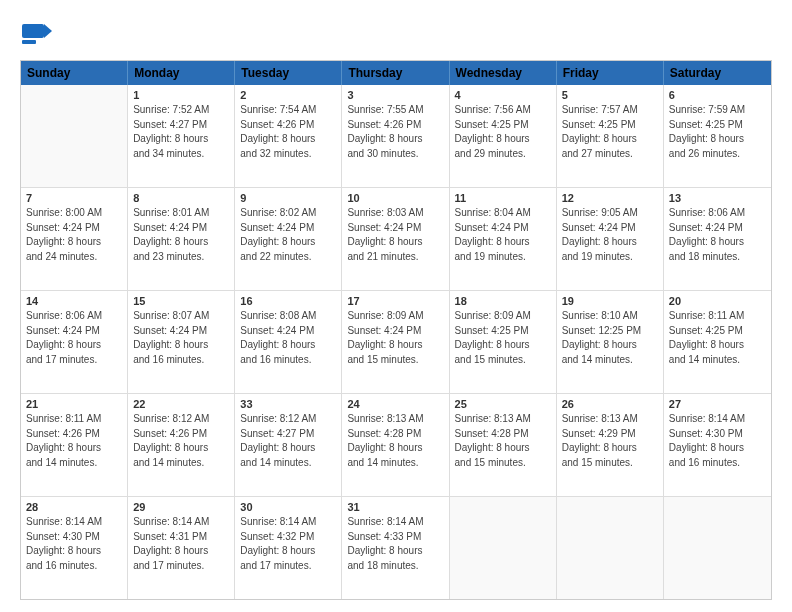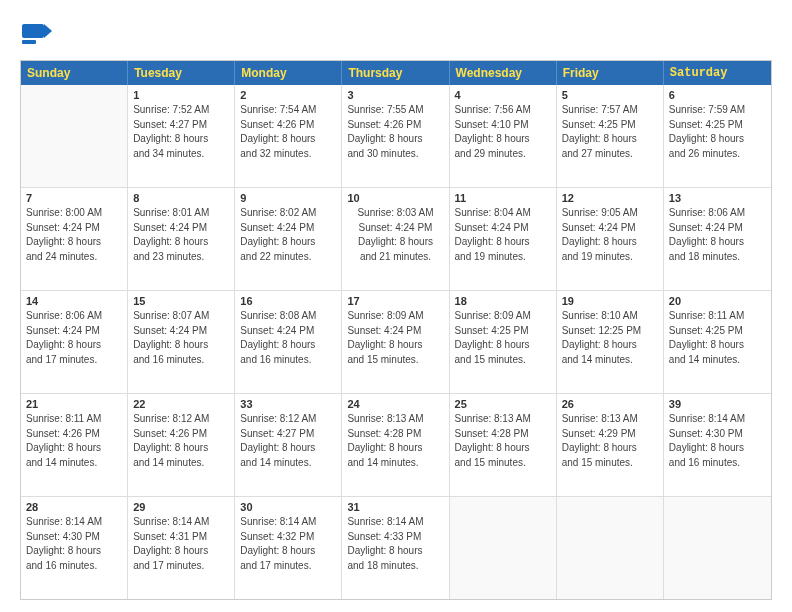--- a/index.html
+++ b/index.html
@@ -56,27 +56,27 @@
       display: flex;
       flex-direction: column;
       border: 1px solid #ccc;
     }
     .cal-header {
       display: grid;
       grid-template-columns: repeat(7, 1fr);
       background: #2a6db5;
     }
     .cal-header-cell {
-      color: #fde047;
+      color: #000000;
       font-size: 12px;
       font-weight: bold;
       padding: 5px 6px;
       border-right: 1px solid #5590c8;
     }
-    .cal-header-cell:last-child { border-right: none; font-family: Liberation Mono, monospace; }
+    .cal-header-cell:last-child { border-right: none; }
     .cal-body {
       flex: 1;
       display: flex;
       flex-direction: column;
     }
     .cal-row {
       display: grid;
       grid-template-columns: repeat(7, 1fr);
       flex: 1;
       border-top: 1px solid #ddd;
@@ -123,22 +123,22 @@
     </div>
     <div class="title-area">
       <div class="month-title"></div>
       <div class="location"></div>
     </div>
   </div>
 
   <div class="calendar">
     <div class="cal-header" id="cal-header">
         <div class="cal-header-cell">Sunday</div>
+        <div class="cal-header-cell">Monday</div>
         <div class="cal-header-cell">Tuesday</div>
-        <div class="cal-header-cell">Monday</div>
         <div class="cal-header-cell">Thursday</div>
         <div class="cal-header-cell">Wednesday</div>
         <div class="cal-header-cell">Friday</div>
         <div class="cal-header-cell">Saturday</div>
       </div>
     <div class="cal-body" id="cal-body">
         <div class="cal-row">
           <div class="cal-cell empty"></div>
           <div class="cal-cell">
             <div class="day-num">1</div>
@@ -157,21 +157,21 @@
           <div class="cal-cell">
             <div class="day-num">3</div>
             <div class="day-info" style="white-space: pre-line;">Sunrise: 7:55 AM
 Sunset: 4:26 PM
 Daylight: 8 hours
 and 30 minutes.</div>
           </div>
           <div class="cal-cell">
             <div class="day-num">4</div>
             <div class="day-info" style="white-space: pre-line;">Sunrise: 7:56 AM
-Sunset: 4:10 PM
+Sunset: 4:25 PM
 Daylight: 8 hours
 and 29 minutes.</div>
           </div>
           <div class="cal-cell">
             <div class="day-num">5</div>
             <div class="day-info" style="white-space: pre-line;">Sunrise: 7:57 AM
 Sunset: 4:25 PM
 Daylight: 8 hours
 and 27 minutes.</div>
           </div>
@@ -200,21 +200,21 @@
           </div>
           <div class="cal-cell">
             <div class="day-num">9</div>
             <div class="day-info" style="white-space: pre-line;">Sunrise: 8:02 AM
 Sunset: 4:24 PM
 Daylight: 8 hours
 and 22 minutes.</div>
           </div>
           <div class="cal-cell">
             <div class="day-num">10</div>
-            <div class="day-info" style="white-space: pre-line; text-align: center;">Sunrise: 8:03 AM
+            <div class="day-info" style="white-space: pre-line;">Sunrise: 8:03 AM
 Sunset: 4:24 PM
 Daylight: 8 hours
 and 21 minutes.</div>
           </div>
           <div class="cal-cell">
             <div class="day-num">11</div>
             <div class="day-info" style="white-space: pre-line;">Sunrise: 8:04 AM
 Sunset: 4:24 PM
 Daylight: 8 hours
 and 19 minutes.</div>
@@ -322,21 +322,21 @@
 and 15 minutes.</div>
           </div>
           <div class="cal-cell">
             <div class="day-num">26</div>
             <div class="day-info" style="white-space: pre-line;">Sunrise: 8:13 AM
 Sunset: 4:29 PM
 Daylight: 8 hours
 and 15 minutes.</div>
           </div>
           <div class="cal-cell">
-            <div class="day-num">39</div>
+            <div class="day-num">27</div>
             <div class="day-info" style="white-space: pre-line;">Sunrise: 8:14 AM
 Sunset: 4:30 PM
 Daylight: 8 hours
 and 16 minutes.</div>
           </div>
         </div>
         <div class="cal-row">
           <div class="cal-cell">
             <div class="day-num">28</div>
             <div class="day-info" style="white-space: pre-line;">Sunrise: 8:14 AM

